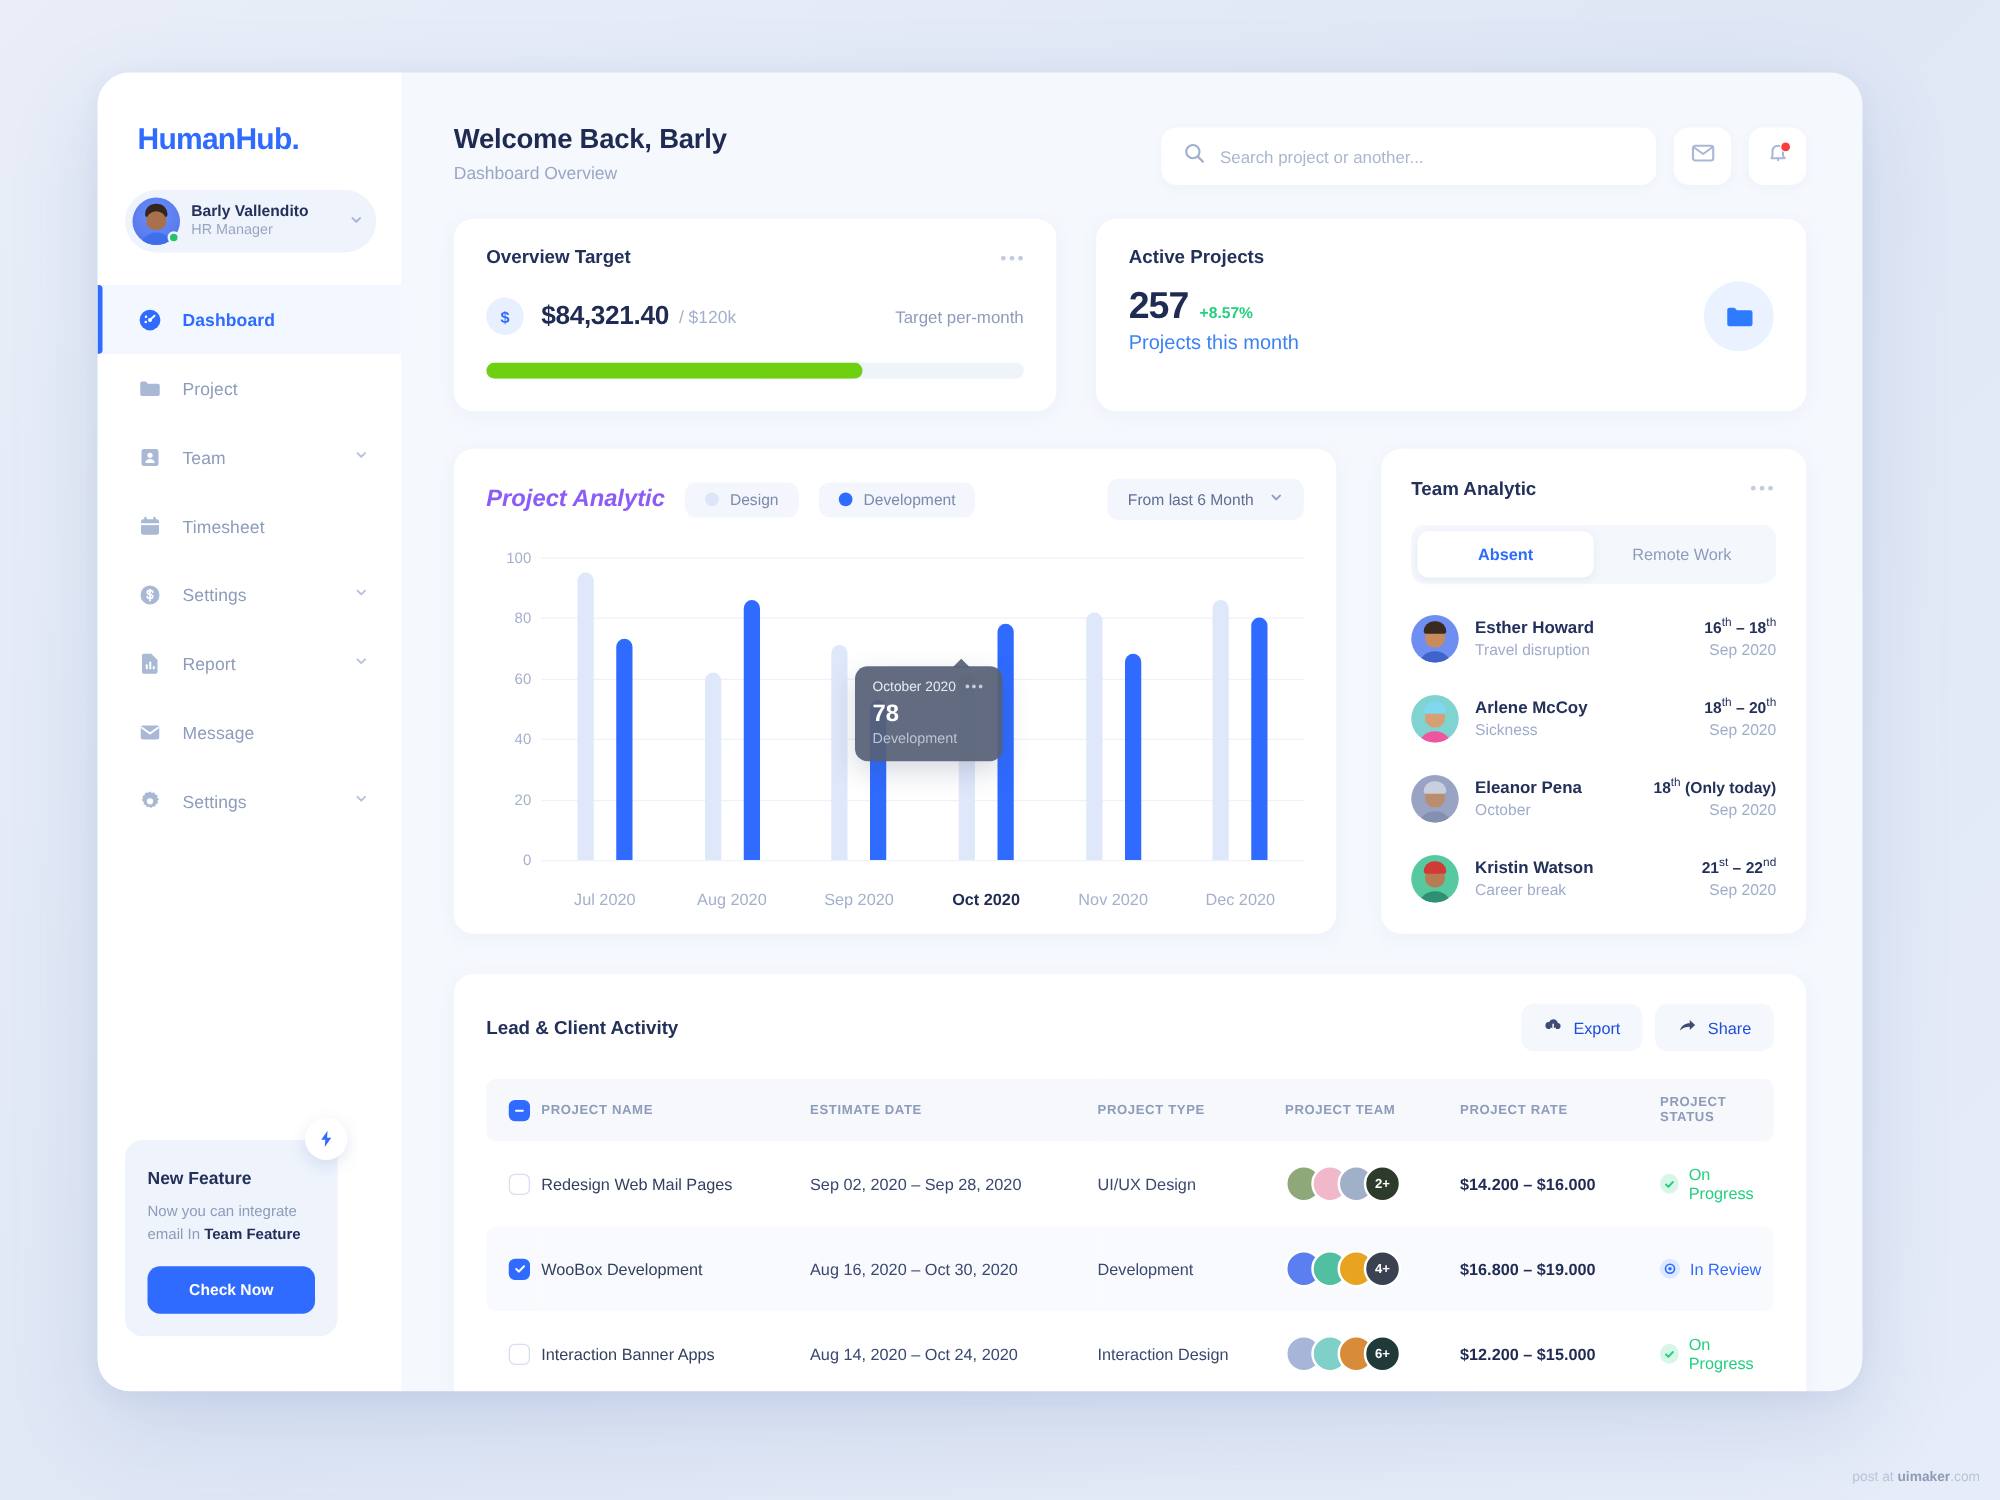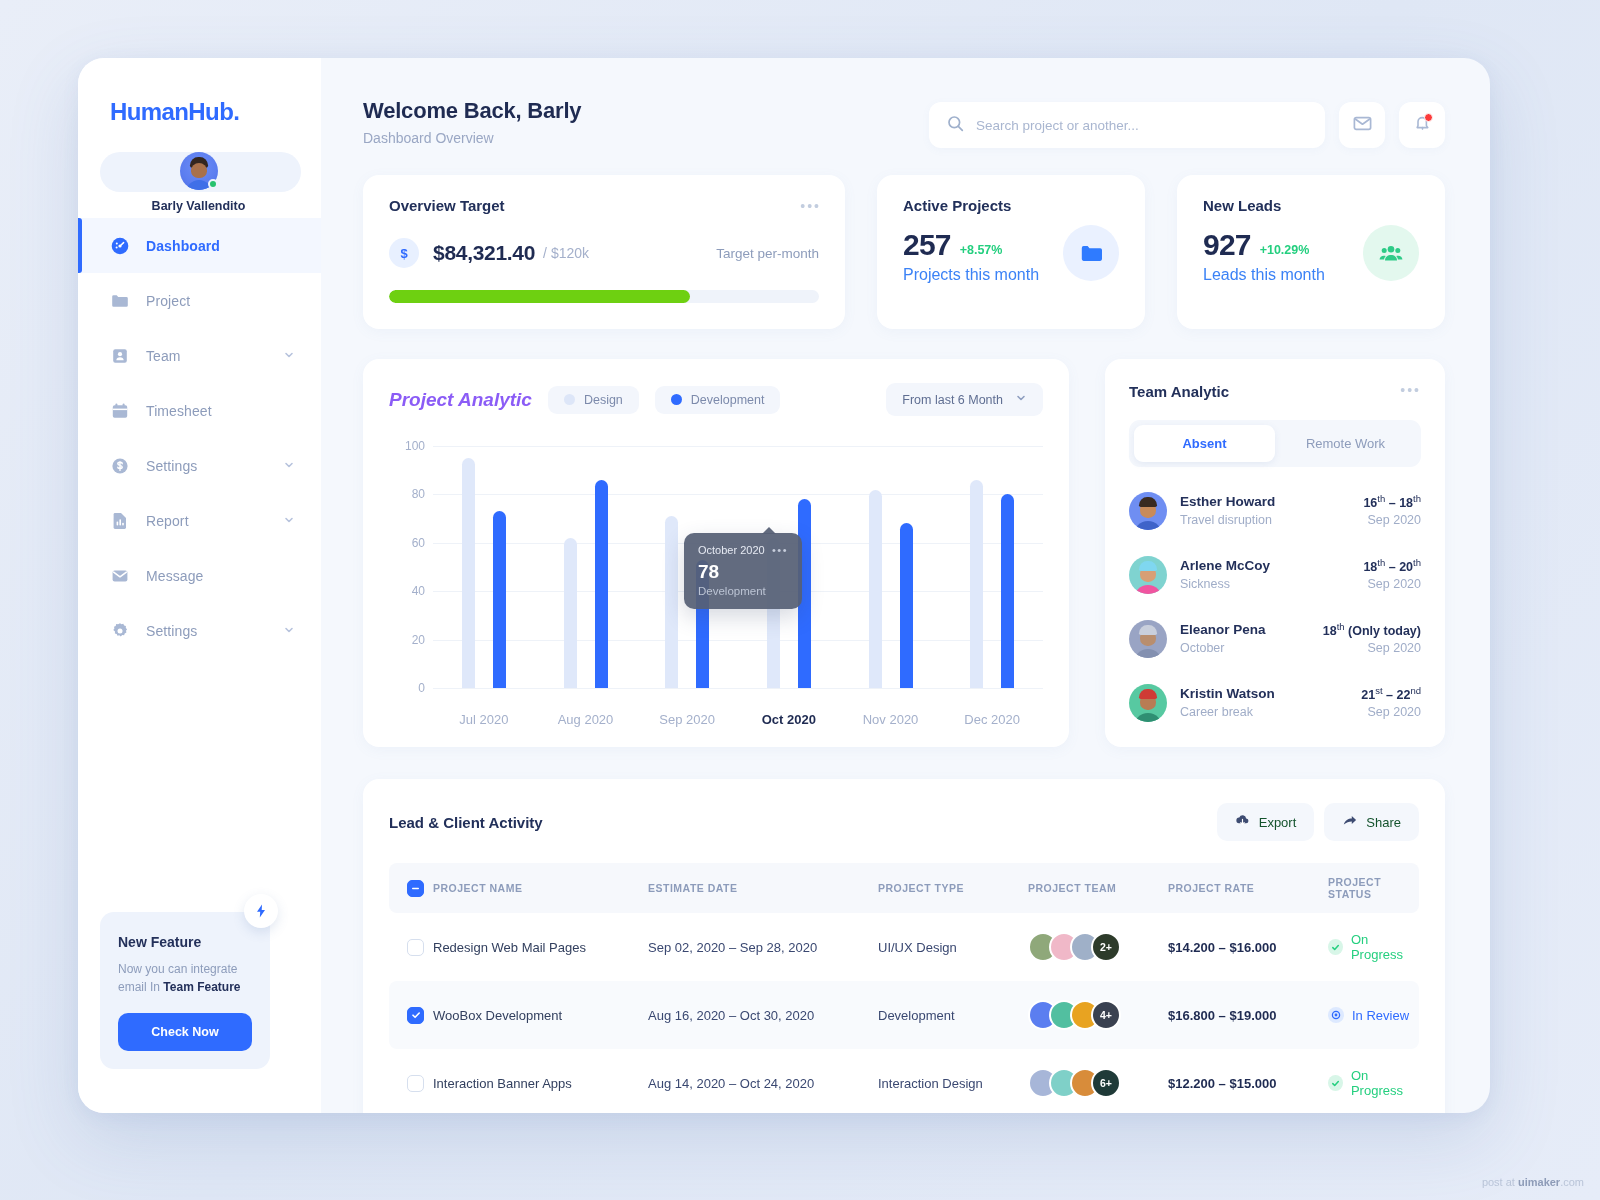--- a/index.html
+++ b/index.html
@@ -28,28 +28,27 @@
     position: relative;
     padding-top: 40px;
   }
   .logo {
     font-size: 24px; font-weight: bold; letter-spacing: -0.6px;
     color: #2f6bff; padding-left: 32px; margin-bottom: 26px;
   }
 
   .user-chip {
     margin: 0 20px 0 22px;
-    height: 40px;
+    height: 50px;
     background: #eef3fc;
     border-radius: 25px;
     display: flex; align-items: center;
     padding: 0 10px 0 6px;
     gap: 9px;
     position: relative;
-    flex-direction: column;
   }
   .avatar-wrap { position: relative; width: 38px; height: 38px; flex: 0 0 38px; }
   .avatar {
     width: 38px; height: 38px; border-radius: 50%;
     background: radial-gradient(circle at 50% 38%, #6e8ef5 0%, #5b7df0 60%, #4a6ae0 100%);
     position: relative; overflow: hidden;
   }
   .avatar::before { 
     content: ''; position: absolute; left: 10px; top: 5px;
     width: 18px; height: 11px; border-radius: 9px 9px 3px 3px; background: #33261f;
@@ -262,21 +261,21 @@
   .t-range sup { font-size: 9.5px; font-weight: normal; }
   .t-month { font-size: 12.5px; color: #a0adc8; line-height: 1.45; }
 
   
   .table-card { padding: 24px 26px 22px; }
   .tbl-head { display: flex; align-items: center; }
   .tbl-title { font-size: 15px; font-weight: bold; color: #22305a; }
   .tbl-actions { margin-left: auto; display: flex; gap: 10px; }
   .act-btn {
     background: #f4f7fc; border-radius: 10px; border: none;
-    padding: 10px 18px; font-size: 13px; color: #14532d; font-family: inherit;
+    padding: 10px 18px; font-size: 13px; color: #1d4ed8; font-family: inherit;
     display: flex; align-items: center; gap: 9px; cursor: pointer;
   }
 
   table { width: 100%; border-collapse: collapse; margin-top: 22px; }
   thead th {
     background: #f6f8fc; font-size: 10.5px; letter-spacing: .5px;
     color: #8d9cbb; font-weight: bold; text-align: left;
     padding: 13px 0; text-transform: uppercase;
   }
   thead th:first-child { border-radius: 8px 0 0 8px; padding-left: 18px; }
@@ -532,38 +531,20 @@
           <span class="mini-delta">+8.57%</span>
         </div>
         <div class="mini-sub">Projects this month</div>
         <div class="mini-icon ic-blue">
           <svg width="25" height="25" viewBox="0 0 25 25" fill="none">
               <path d="M2.8 6.9a1.8 1.8 0 011.8-1.8h4l1.9 2.1h10.7a1.8 1.8 0 011.8 1.8v9.1a1.8 1.8 0 01-1.8 1.8H4.6a1.8 1.8 0 01-1.8-1.8V6.9z" fill="currentColor"></path>
             </svg>
         </div>
       </div>
 
-      <div class="card mini-card">
-        <div class="mini-title">New Leads</div>
-        <div class="mini-row">
-          <span class="mini-num">927</span>
-          <span class="mini-delta">+10.29%</span>
-        </div>
-        <div class="mini-sub">Leads this month</div>
-        <div class="mini-icon ic-green">
-          <svg width="26" height="26" viewBox="0 0 26 26" fill="none">
-              <circle cx="13" cy="9.2" r="3.3" fill="currentColor"></circle>
-              <circle cx="6.2" cy="10.6" r="2.5" fill="currentColor"></circle>
-              <circle cx="19.8" cy="10.6" r="2.5" fill="currentColor"></circle>
-              <path d="M7 20.4c0-3.3 2.7-5.3 6-5.3s6 2 6 5.3H7z" fill="currentColor"></path>
-              <path d="M1.6 19.6c0-2.3 1.9-3.8 4.3-3.8.7 0 1.3.1 1.9.3-1 1-1.6 2.2-1.7 3.5H1.6z" fill="currentColor"></path>
-              <path d="M24.4 19.6c0-2.3-1.9-3.8-4.3-3.8-.7 0-1.3.1-1.9.3 1 1 1.6 2.2 1.7 3.5h4.5z" fill="currentColor"></path>
-            </svg>
-        </div>
-      </div>
     </div>
 
     <div class="mid-row">
 
       <div class="card chart-card">
         <div class="chart-head">
           <span class="chart-title">Project Analytic</span>
           <span class="legend-pill">
             <span class="legend-dot dot-design"></span>
             <span>Design</span>

